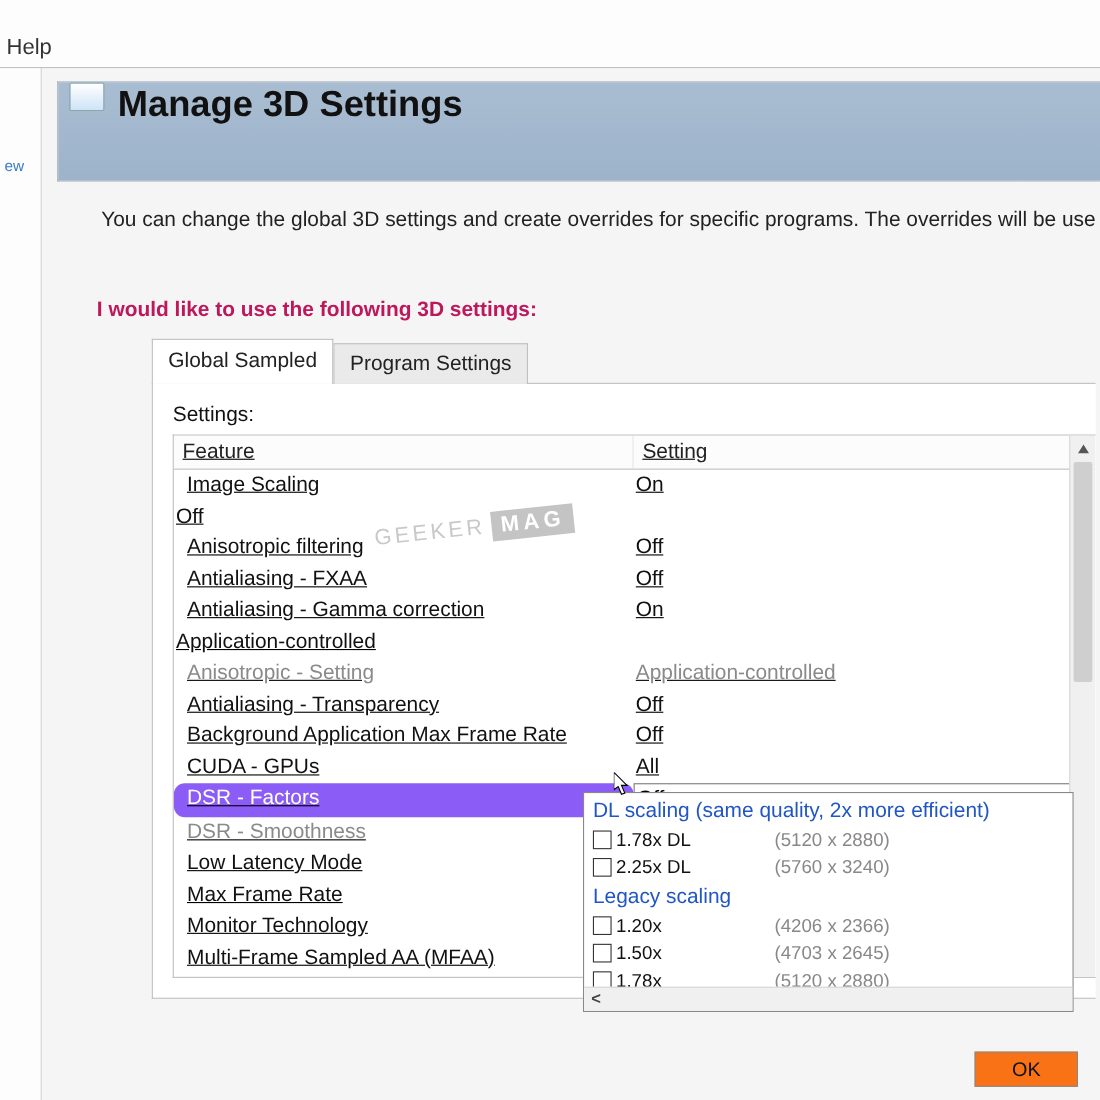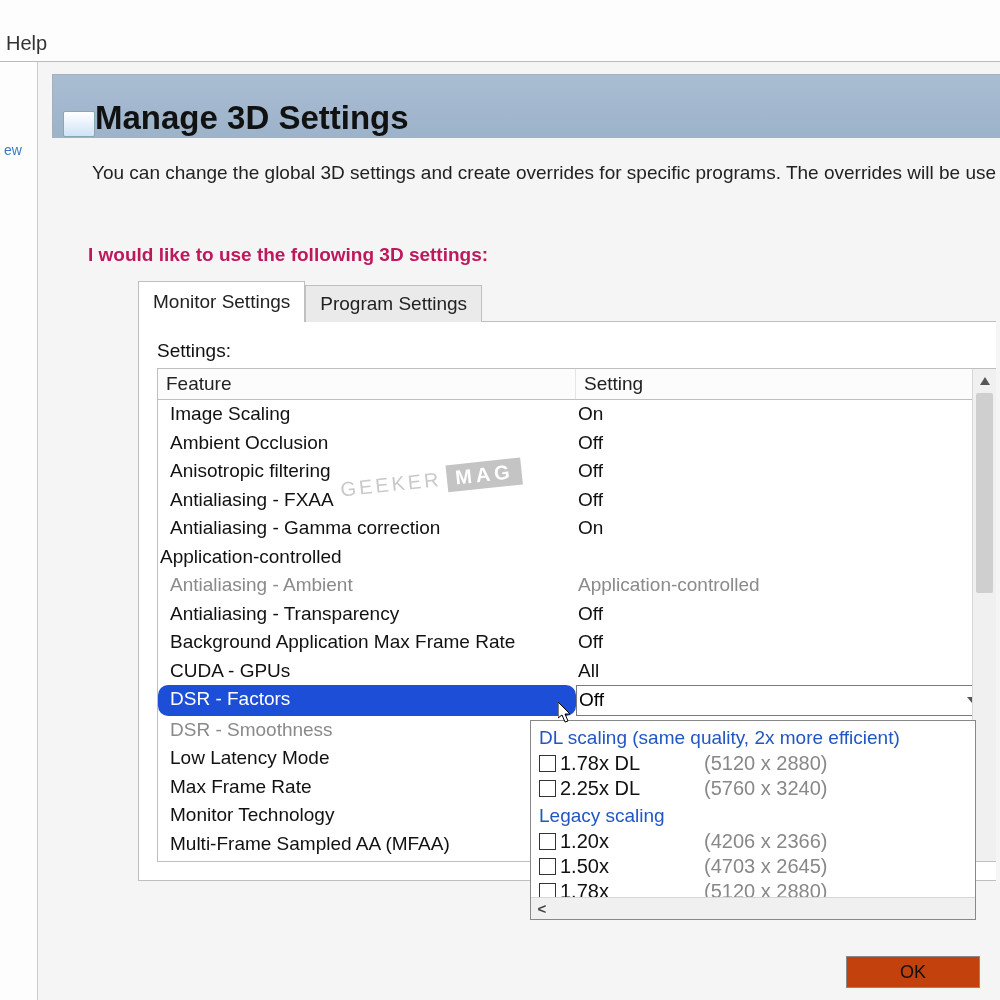--- a/index.html
+++ b/index.html
@@ -43,26 +43,27 @@
     position: absolute;
     left: 38px;
     top: 62px;
     right: 0;
     bottom: 0;
     background: #f5f5f5;
     padding: 12px 0 0 14px;
   }
   .page-header {
     background: linear-gradient(to bottom, #a9bdd2 0%, #9db3ca 100%);
-    height: 64px;
-    display: flex;
-    align-items: flex-end;
+    height: 91px;
+    display: flex;
+    align-items: flex-start;
     padding-left: 10px;
     border: 1px solid #a4b0bf;
     border-right: none;
+    gap: 12px;
   }
   .page-header-icon {
     width: 32px; height: 26px;
     background: linear-gradient(#fff, #cfe3f7);
     border: 1px solid #8aa;
     border-radius: 2px;
     position: relative;
   }
   .page-title {
     font-size: 33px;
@@ -123,41 +124,42 @@
     color: #111;
     margin-bottom: 6px;
   }
   .grid {
     border: 1px solid #bfbfbf;
     border-right: none;
     height: 494px;
     position: relative;
     overflow: hidden;
     background: #fff;
+    text-decoration: underline;
   }
   .grid-header {
     display: flex;
     border-bottom: 1px solid #bfbfbf;
     font-size: 19px;
     color: #222;
     background: #fcfcfc;
   }
   .col-feature { width: 418px; padding: 4px 8px; border-right: 1px solid #e6e6e6; }
   .col-setting { flex: 1; padding: 4px 8px; }
   .rows { position: relative; }
   .row {
     display: flex;
     font-size: 19px;
     line-height: 28.5px;
     color: #111;
   }
   .row .c1 { width: 418px; padding: 0 10px 0 12px; white-space: nowrap; overflow: hidden; }
   .row .c2 { flex: 1; padding: 0 8px 0 2px; white-space: nowrap; overflow: hidden; position: relative; }
   .row.disabled { color: #8a8a8a; }
-  .row.selected .c1 { background: #1d4ed8; color: #fff; border-radius: 10px; }
+  .row.selected .c1 { background: #8b5cf6; color: #fff; border-radius: 10px; }
   .row.selected .c2 {
     border: 1px solid #7a7a7a;
     background: #fff;
     color: #000;
     margin-right: 10px;
     padding-right: 22px;
   }
   .row.selected .c2::after {
     content: "";
     position: absolute;
@@ -208,21 +210,21 @@
   }
   .dd-heading {
     color: #2156c4;
     font-size: 19px;
     line-height: 26px;
     padding-top: 2px;
   }
   .dd-row {
     display: flex;
     align-items: center;
-    font-size: 20px;
+    font-size: 17px;
     line-height: 25px;
     gap: 4px;
   }
   .dd-check {
     width: 17px; height: 17px;
     border: 1px solid #333;
     background: #fff;
     flex: 0 0 17px;
   }
   .dd-label { width: 140px; color: #111; }
@@ -237,24 +239,24 @@
   }
   .dd-hscroll-left {
     width: 22px; height: 22px;
     display:flex; align-items:center; justify-content:center;
     font-size: 15px; color:#444; font-weight:700;
   }
   .ok-btn {
     position: absolute;
     right: 20px;
     bottom: 12px;
-    width: 134px;
+    width: 94px;
     height: 32px;
     border: 1px solid #888;
-    background: #c2410c;
+    background: #f97316;
     font-size: 18px;
     display: flex;
     align-items: center;
     justify-content: center;
     color: #111;
   }
   .watermark {
     position: absolute;
     left: 340px; top: 467px;
     transform: rotate(-6deg);
@@ -288,58 +290,57 @@
   <div class="page-header">
     <div class="page-header-icon"></div>
     <div class="page-title">Manage 3D Settings</div>
   </div>
 
   <div class="intro">You can change the global 3D settings and create overrides for specific programs. The overrides will be use</div>
 
   <div class="subhead">I would like to use the following 3D settings:</div>
 
   <div class="tabs">
-    <div class="tab active">Monitor Settings</div>
+    <div class="tab active">Global Sampled</div>
     <div class="tab">Program Settings</div>
   </div>
 
   <div class="tab-panel">
     <div class="settings-label">Settings:</div>
 
     <div class="grid">
       <div class="grid-header">
         <div class="col-feature">Feature</div>
         <div class="col-setting">Setting</div>
       </div>
       <div class="rows" id="rows">
           <div class="row">
             <div class="c1">Image Scaling</div>
             <div class="c2">On</div>
           </div>
           <div class="row">
-            <div class="c1">Ambient Occlusion</div>
             <div class="c2">Off</div>
           </div>
           <div class="row">
             <div class="c1">Anisotropic filtering</div>
             <div class="c2">Off</div>
           </div>
           <div class="row">
             <div class="c1">Antialiasing - FXAA</div>
             <div class="c2">Off</div>
           </div>
           <div class="row">
             <div class="c1">Antialiasing - Gamma correction</div>
             <div class="c2">On</div>
           </div>
           <div class="row">
             <div class="c2">Application-controlled</div>
           </div>
           <div class="row disabled">
-            <div class="c1">Antialiasing - Ambient</div>
+            <div class="c1">Anisotropic - Setting</div>
             <div class="c2">Application-controlled</div>
           </div>
           <div class="row">
             <div class="c1">Antialiasing - Transparency</div>
             <div class="c2">Off</div>
           </div>
           <div class="row">
             <div class="c1">Background Application Max Frame Rate</div>
             <div class="c2">Off</div>
           </div>

